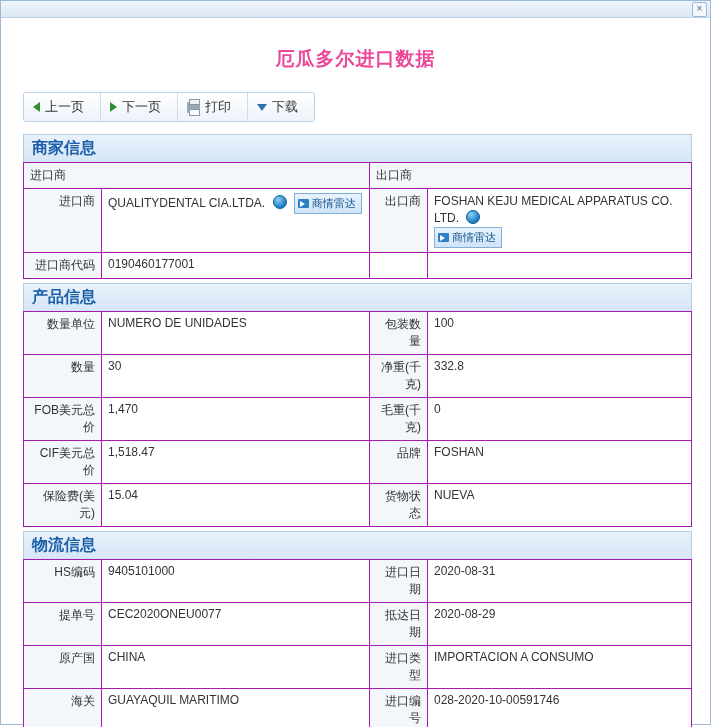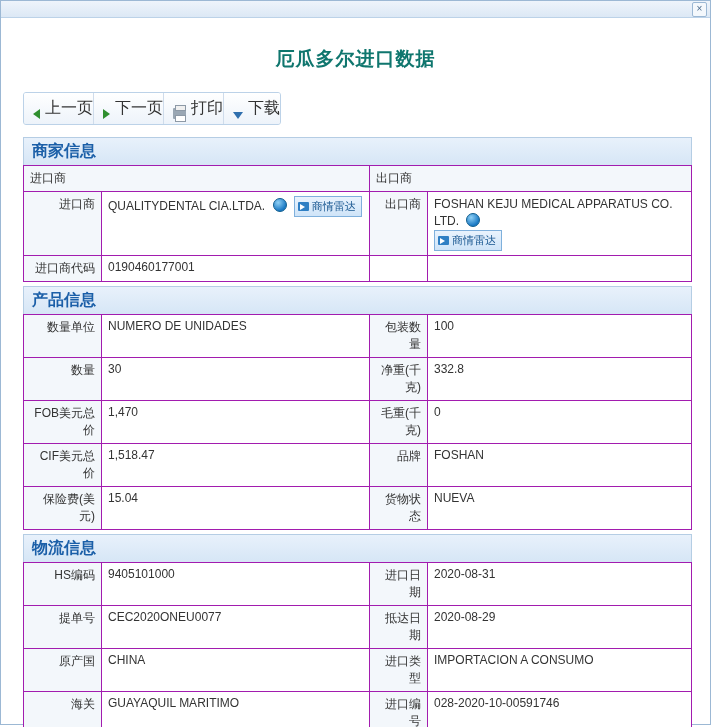--- a/index.html
+++ b/index.html
@@ -44,41 +44,41 @@
     cursor: pointer;
     border-radius: 2px;
   }
   .content {
     padding: 0 8px;
   }
   .page-title {
     text-align: center;
     font-size: 19px;
     font-weight: bold;
-    color: #0f766e;
+    color: #ec4899;
     padding: 28px 0 20px 0;
     letter-spacing: 1px;
   }
   .toolbar {
     display: flex;
     margin: 0 10px 12px 14px;
     border: 1px solid #bcd2e8;
     border-radius: 3px;
     background: linear-gradient(to bottom, #fdfefe, #eaf1f8);
     width: fit-content;
     overflow: hidden;
   }
   .tb-btn {
     display: flex;
-    align-items: flex-end;
+    align-items: center;
     gap: 5px;
-    padding: 5px 0 5px 9px;
+    padding: 5px 16px 5px 9px;
     border-right: 1px solid #cfdceb;
     cursor: pointer;
-    font-size: 16px;
+    font-size: 13px;
     color: #333;
     background: linear-gradient(to bottom, #ffffff, #edf3fa);
   }
   .tb-btn:last-child { border-right: none; font-family: Liberation Serif, serif; }
   .arrow-ico {
     width: 0; height: 0;
     border-top: 5px solid transparent;
     border-bottom: 5px solid transparent;
   }
   .arrow-left { border-right: 7px solid #2f8f2f; }

